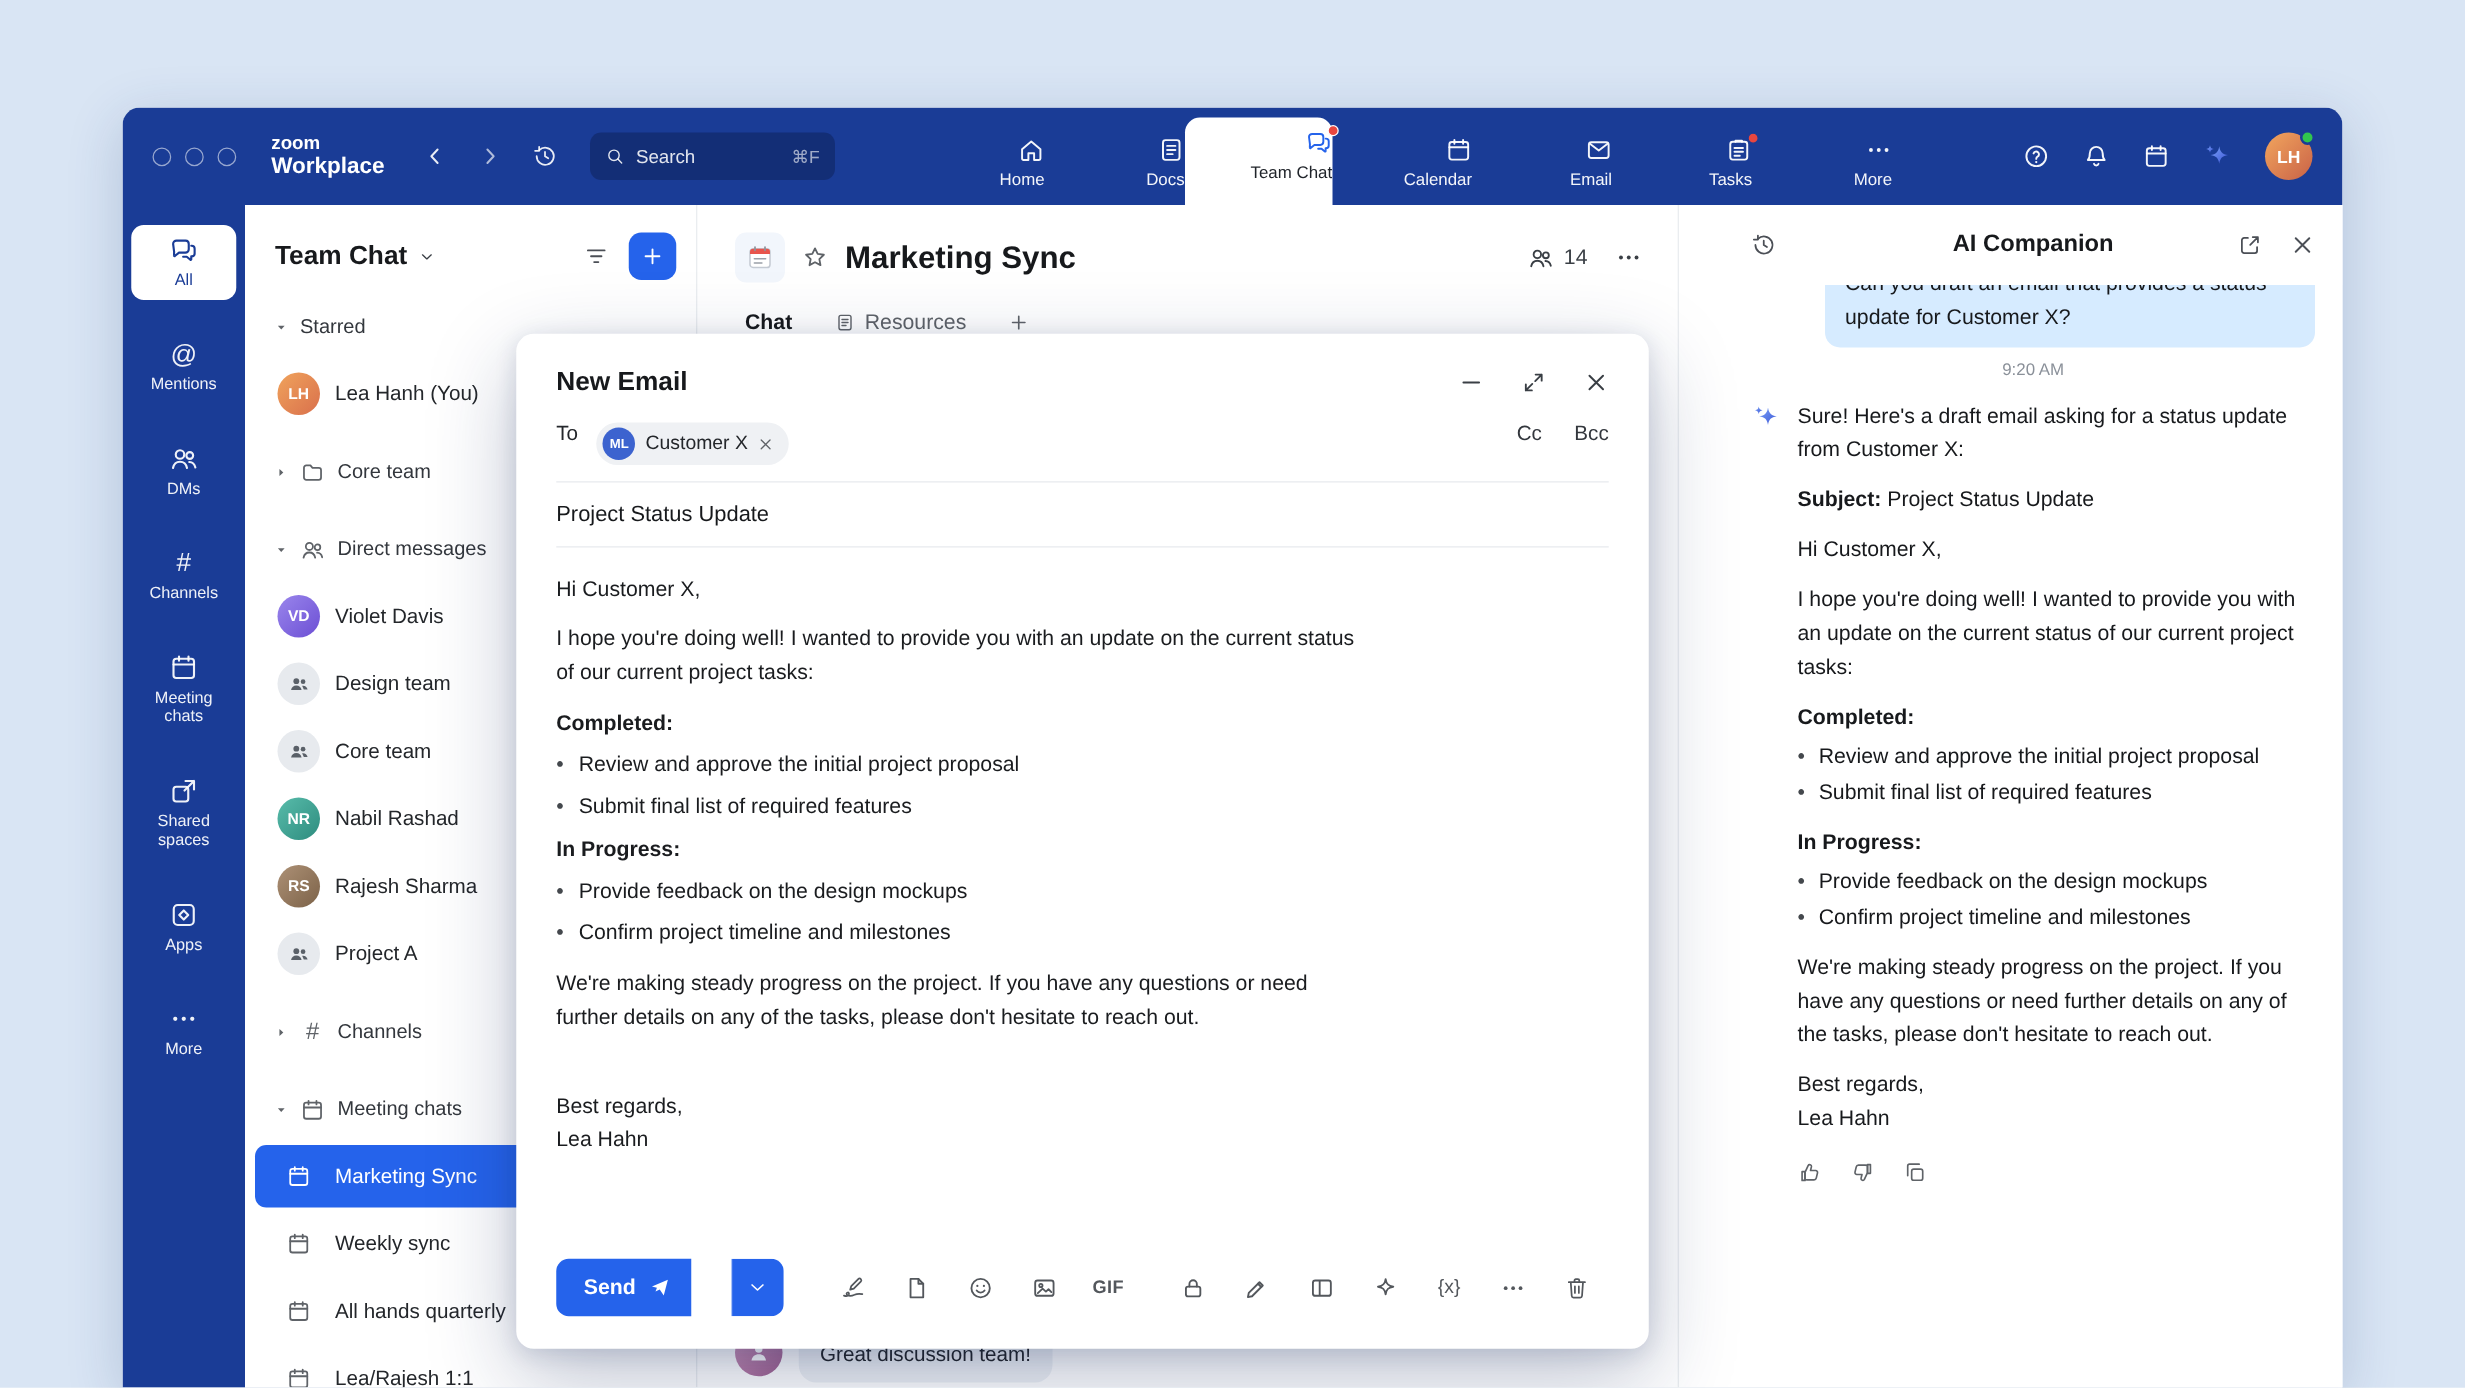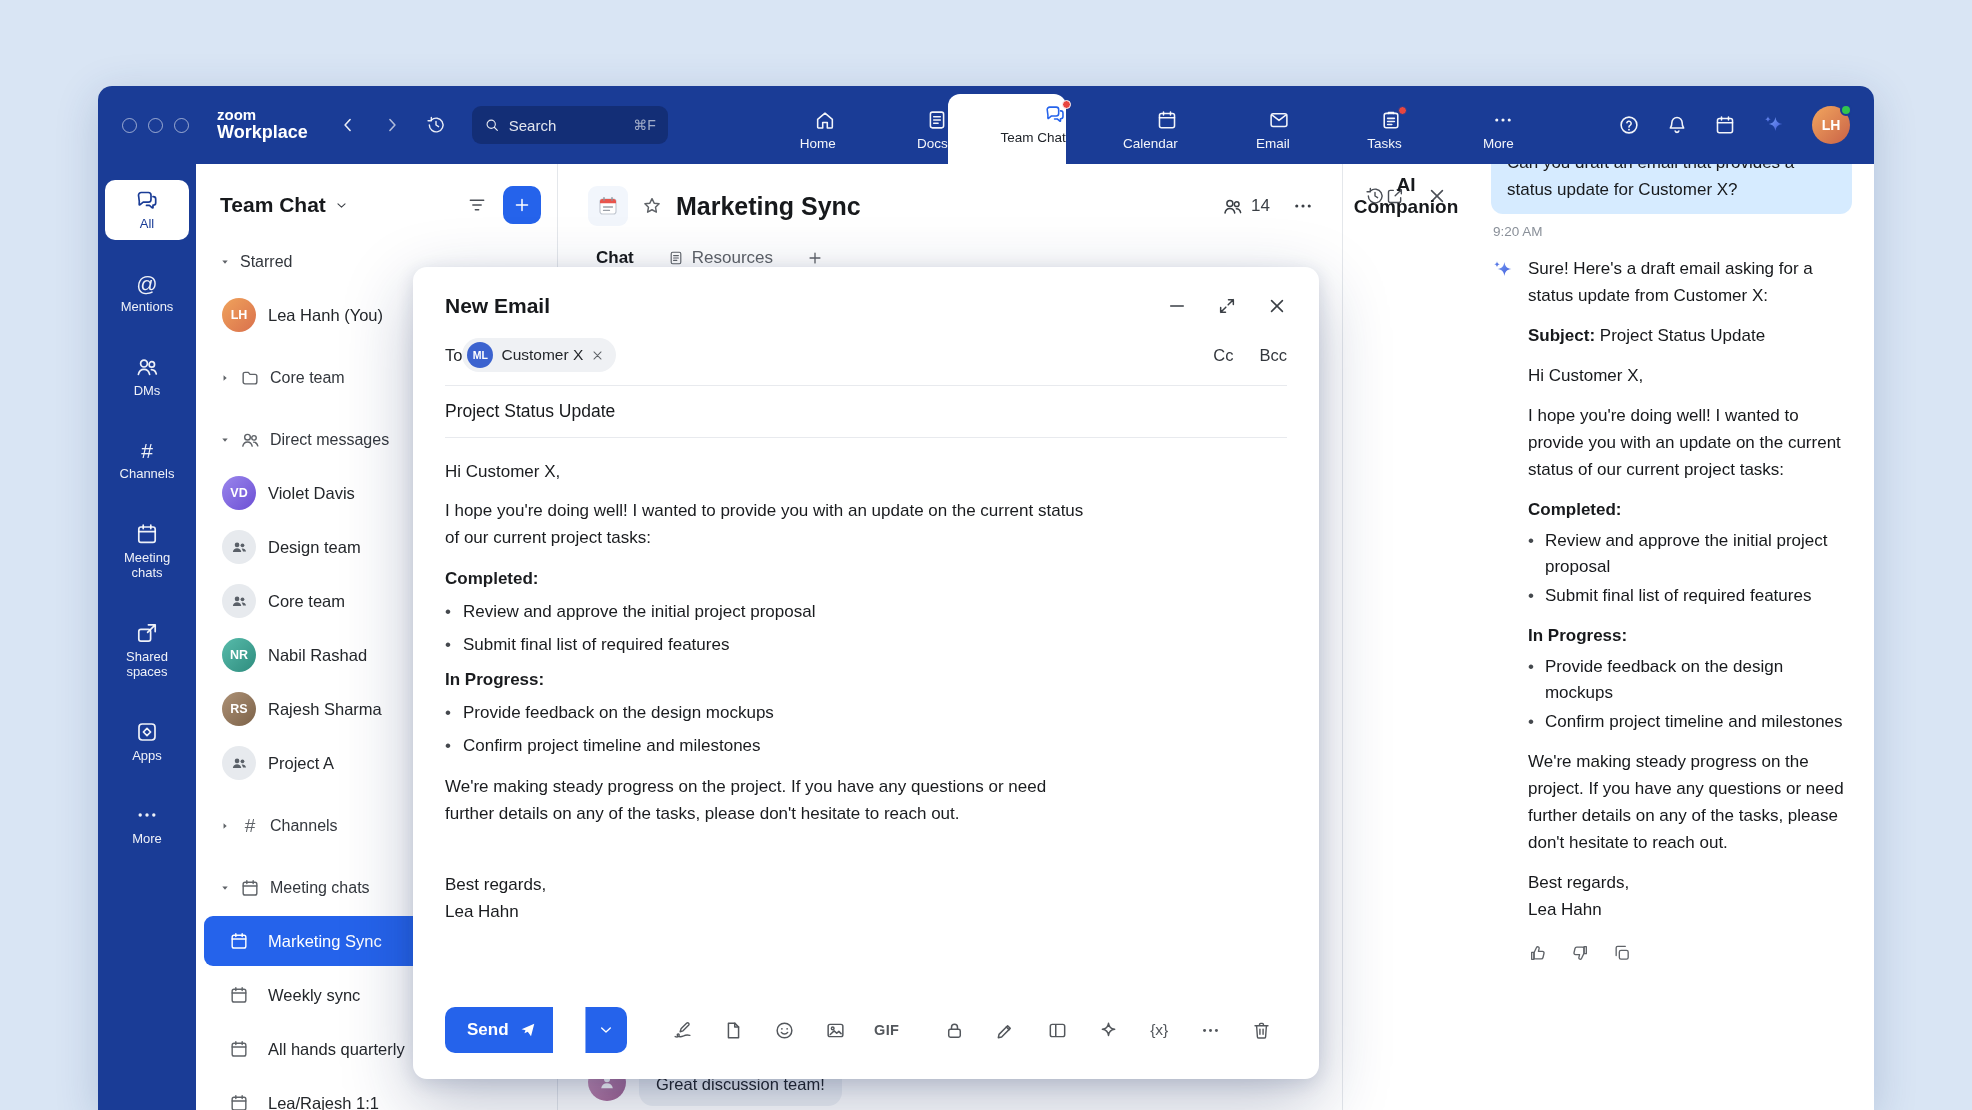--- a/index.html
+++ b/index.html
@@ -151,21 +151,21 @@
   
   .modal {
     position: absolute; left: 217px; top: 103px; width: 906px; height: 812px; z-index: 40;
     background: #fff; border-radius: 14px; display: flex; flex-direction: column;
     box-shadow: 0 24px 70px rgba(20,40,90,.28), 0 4px 18px rgba(20,40,90,.14);
   }
   .m-head { display: flex; align-items: center; padding: 27px 32px 16px; }
   .m-title { font-size: 21px; font-weight: bold; }
   .m-winctl { margin-left: auto; display: flex; gap: 30px; color: #3A3F45; }
   .m-winctl svg { cursor: pointer; }
-  .m-to { display: flex; align-items: center; padding: 4px 32px 13px; font-size: 16.5px; color: #24272B; }
+  .m-to { display: flex; align-items: flex-start; gap: 15px; padding: 4px 32px 13px; font-size: 16.5px; color: #24272B; }
   .chip {
     display: flex; align-items: center; gap: 8px; background: #EFF1F4; border-radius: 18px;
     padding: 4px 12px 4px 5px; font-size: 15.5px; cursor: pointer;
   }
   .chip-av {
     width: 26px; height: 26px; border-radius: 50%; background: #3C63CF; color: #fff;
     font-size: 10.5px; font-weight: bold; display: flex; align-items: center; justify-content: center;
   }
   .chip-x { color: #5F6368; }
   .ccbcc { margin-left: auto; display: flex; gap: 26px; color: #33373D; }
@@ -193,32 +193,32 @@
   .f-ic {
     width: 53px; height: 40px; display: flex; align-items: center; justify-content: center;
     color: #53575C; cursor: pointer; border-radius: 8px;
   }
   .f-ic.gap-l { margin-left: 17px; }
   .f-txt { font-size: 14.5px; font-weight: bold; letter-spacing: .3px; }
   .f-code { font-size: 15.5px; font-weight: 500; }
   .f-trash { margin-left: auto; }
 
   
-  .ai { width: 532px; flex-shrink: 0; border-left: 1px solid #E4E7EB; background: #fff; display: flex; flex-direction: row; }
+  .ai { width: 532px; flex-shrink: 0; border-left: 1px solid #E4E7EB; background: #fff; display: flex; flex-direction: column; padding-left: 36px; }
   .ai-head { height: 64px; flex-shrink: 0; display: flex; align-items: center; padding: 0 22px; position: relative; z-index: 5; background: #fff; color: #4B4F56; }
   .ai-title { position: absolute; left: 0; right: 0; text-align: center; font-size: 19px; font-weight: bold; color: #17191C; pointer-events: none; }
   .ai-hr { margin-left: auto; display: flex; gap: 22px; }
   .ai-hr svg { cursor: pointer; }
   .ai-msgs { flex: 1; padding: 0 22px; overflow: hidden; }
   .ai-user-row { display: flex; justify-content: flex-end; }
   .ai-user {
     margin-top: -26px; max-width: 392px; background: #D6EBFF; border-radius: 12px;
     padding: 11px 16px; font-size: 17px; line-height: 27px; color: #17191C;
   }
-  .ai-time { text-align: left; font-size: 13.5px; color: #8A9099; margin: 10px 2px 16px; }
+  .ai-time { text-align: center; font-size: 13.5px; color: #8A9099; margin: 10px 2px 16px; }
   .ai-resp { display: flex; gap: 13px; }
   .ai-spark { margin-top: 3px; }
   .ai-body { width: 400px; font-size: 17px; line-height: 27px; color: #17191C; }
   .ai-body p { margin: 0 0 13px; }
   .ai-body .tight { margin-bottom: 5px; }
   .ai-list { list-style: none; margin: 0 0 13px; }
   .ai-list li { display: flex; gap: 11px; margin: 3px 0; line-height: 26px; }
   .ai-list li::before { content: "•"; color: #44484D; }
   .sig-line { margin-bottom: 0 !important; }
   .ai-fb { display: flex; gap: 22px; margin: 20px 0 0 37px; color: #5F6368; }

